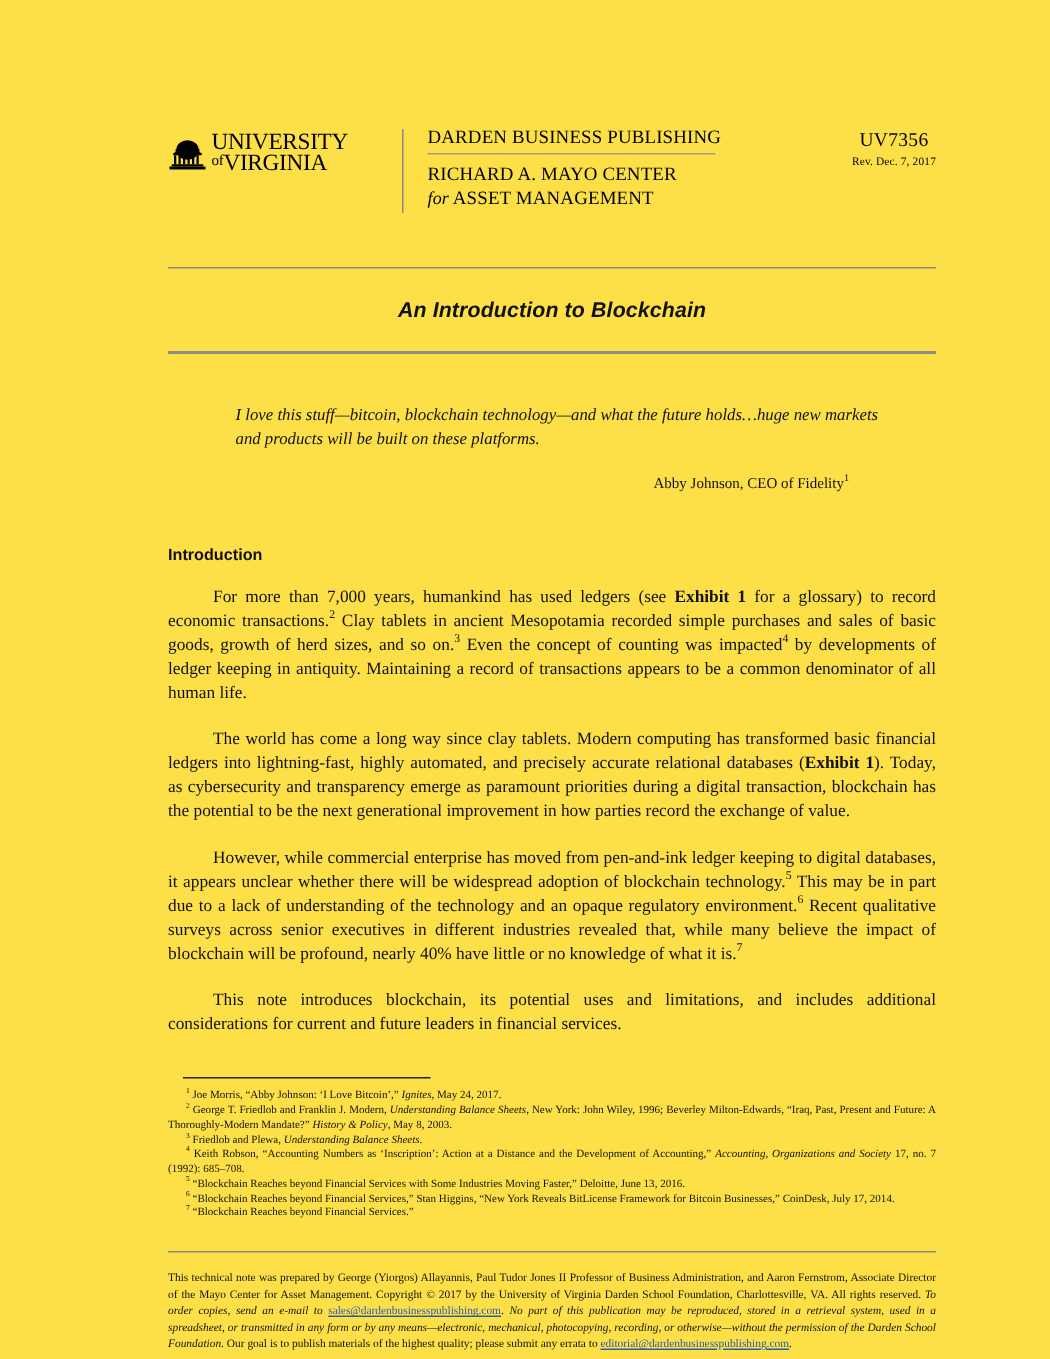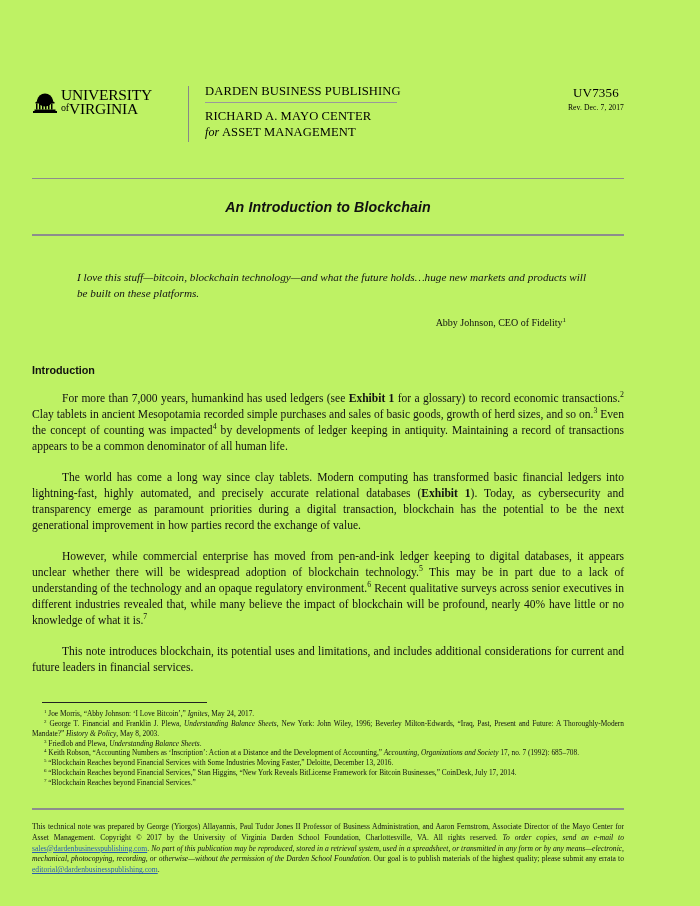--- a/index.html
+++ b/index.html
@@ -11,23 +11,23 @@
     width: 700px;
     height: 906px;
     font-family: "Liberation Serif", serif;
     color: #1a1a1a;
     overflow: hidden;
   }
   .page {
     position: relative;
     width: 700px;
     height: 906px;
-    background: #bef264;
+    background: #fde047;
     box-sizing: border-box;
-    padding: 84px 76px 0 32px;
+    padding: 84px 76px 0 112px;
   }
 
   
   .masthead {
     display: flex;
     align-items: flex-start;
     height: 62px;
   }
   .logo-block {
     display: flex;
@@ -278,24 +278,24 @@
   <div id="paragraphs-host">
       <p class="body-par"><span>For more than 7,000 years, humankind has used ledgers (see </span><b>Exhibit 1</b><span> for a glossary) to record economic transactions.</span><sup>2</sup><span> Clay tablets in ancient Mesopotamia recorded simple purchases and sales of basic goods, growth of herd sizes, and so on.</span><sup>3</sup><span> Even the concept of counting was impacted</span><sup>4</sup><span> by developments of ledger keeping in antiquity. Maintaining a record of transactions appears to be a common denominator of all human life.</span></p>
       <p class="body-par"><span>The world has come a long way since clay tablets. Modern computing has transformed basic financial ledgers into lightning-fast, highly automated, and precisely accurate relational databases (</span><b>Exhibit 1</b><span>). Today, as cybersecurity and transparency emerge as paramount priorities during a digital transaction, blockchain has the potential to be the next generational improvement in how parties record the exchange of value.</span></p>
       <p class="body-par"><span>However, while commercial enterprise has moved from pen-and-ink ledger keeping to digital databases, it appears unclear whether there will be widespread adoption of blockchain technology.</span><sup>5</sup><span> This may be in part due to a lack of understanding of the technology and an opaque regulatory environment.</span><sup>6</sup><span> Recent qualitative surveys across senior executives in different industries revealed that, while many believe the impact of blockchain will be profound, nearly 40% have little or no knowledge of what it is.</span><sup>7</sup></p>
       <p class="body-par"><span>This note introduces blockchain, its potential uses and limitations, and includes additional considerations for current and future leaders in financial services.</span></p>
     </div>
 
   <div class="fn-rule"></div>
   <div class="footnotes" id="footnotes-host">
       <p class="fn"><sup>1</sup> <span>Joe Morris, “Abby Johnson: ‘I Love Bitcoin’,” </span><i>Ignites</i><span>, May 24, 2017.</span></p>
-      <p class="fn"><sup>2</sup> <span>George T. Financial and Franklin J. Plewa, </span><i>Understanding Balance Sheets</i><span>, New York: John Wiley, 1996; Beverley Milton-Edwards, “Iraq, Past, Present and Future: A Thoroughly-Modern Mandate?” </span><i>History &amp; Policy</i><span>, May 8, 2003.</span></p>
+      <p class="fn"><sup>2</sup> <span>George T. Friedlob and Franklin J. Modern, </span><i>Understanding Balance Sheets</i><span>, New York: John Wiley, 1996; Beverley Milton-Edwards, “Iraq, Past, Present and Future: A Thoroughly-Modern Mandate?” </span><i>History &amp; Policy</i><span>, May 8, 2003.</span></p>
       <p class="fn"><sup>3</sup> <span>Friedlob and Plewa, </span><i>Understanding Balance Sheets</i><span>.</span></p>
       <p class="fn"><sup>4</sup> <span>Keith Robson, “Accounting Numbers as ‘Inscription’: Action at a Distance and the Development of Accounting,” </span><i>Accounting, Organizations and Society</i><span> 17, no. 7 (1992): 685–708.</span></p>
-      <p class="fn"><sup>5</sup> <span>“Blockchain Reaches beyond Financial Services with Some Industries Moving Faster,” Deloitte, December 13, 2016.</span></p>
+      <p class="fn"><sup>5</sup> <span>“Blockchain Reaches beyond Financial Services with Some Industries Moving Faster,” Deloitte, June 13, 2016.</span></p>
       <p class="fn"><sup>6</sup> <span>“Blockchain Reaches beyond Financial Services,” Stan Higgins, “New York Reveals BitLicense Framework for Bitcoin Businesses,” CoinDesk, July 17, 2014.</span></p>
       <p class="fn"><sup>7</sup> <span>“Blockchain Reaches beyond Financial Services.”</span></p>
     </div>
 
   <div class="credit-rule"></div>
   <div class="credit" id="credit-host"><span>This technical note was prepared by George (Yiorgos) Allayannis, Paul Tudor Jones II Professor of Business Administration, and Aaron Fernstrom, Associate Director of the Mayo Center for Asset Management. Copyright © 2017 by the University of Virginia Darden School Foundation, Charlottesville, VA. All rights reserved. </span><i>To order copies, send an e-mail to </i><span class="link">sales@dardenbusinesspublishing.com</span><span>. </span><i>No part of this publication may be reproduced, stored in a retrieval system, used in a spreadsheet, or transmitted in any form or by any means—electronic, mechanical, photocopying, recording, or otherwise—without the permission of the Darden School Foundation.</i><span> Our goal is to publish materials of the highest quality; please submit any errata to </span><span class="link">editorial@dardenbusinesspublishing.com</span><span>.</span></div>
 
 </div>
 
 </body></html>

